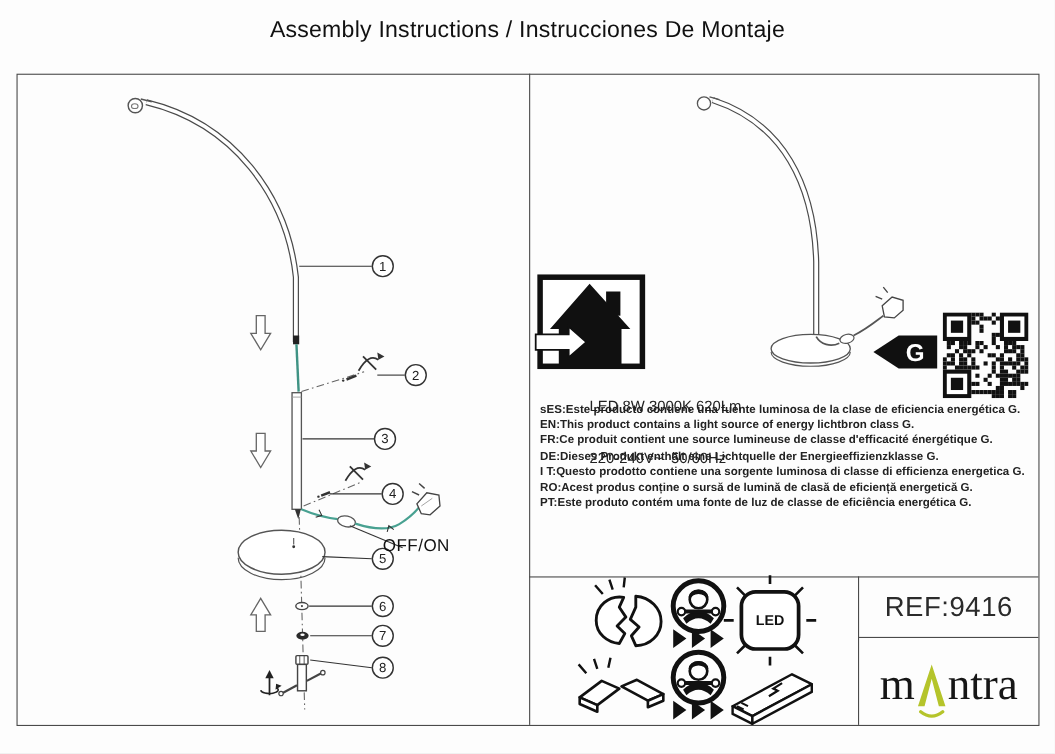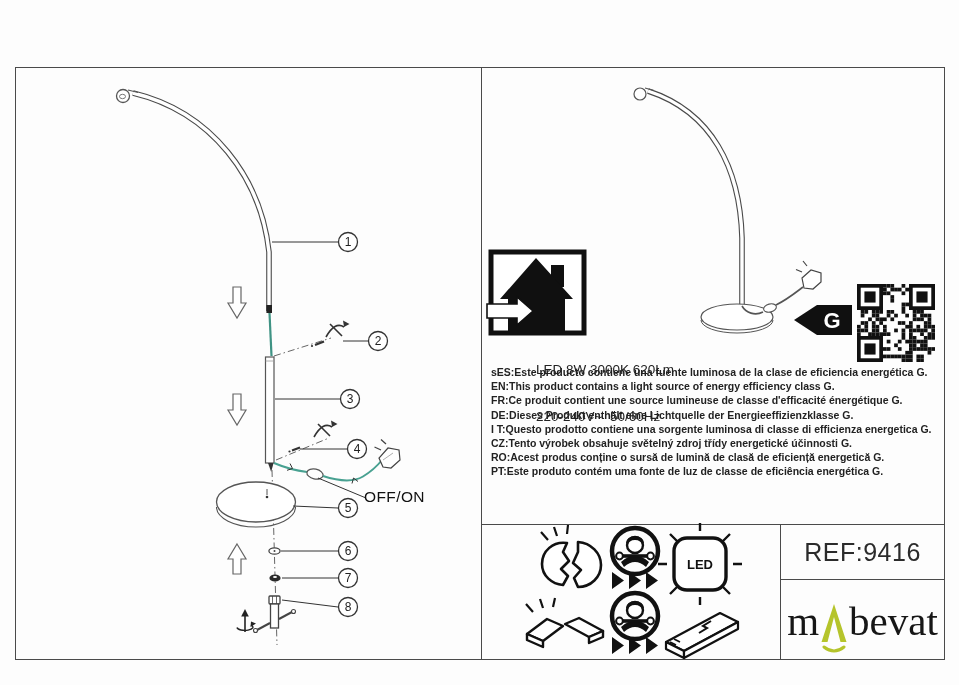--- a/index.html
+++ b/index.html
@@ -12,21 +12,21 @@
   .div-v-main{position:absolute;left:481px;top:67px;height:592px;border-left:1.3px solid #4a4a4a;}
   .div-h-bottom{position:absolute;left:481px;top:524px;width:463px;border-top:1.3px solid #4a4a4a;}
   .div-v-ref{position:absolute;left:780px;top:524px;height:135px;border-left:1.3px solid #4a4a4a;}
   .div-h-ref{position:absolute;left:780px;top:579px;width:164px;border-top:1.3px solid #4a4a4a;}
 
   .specs{position:absolute;left:491px;top:331px;font-size:13.5px;line-height:15.5px;
          white-space:pre;color:#222;margin-left:45px;}
   .langs{position:absolute;left:491px;top:365px;width:452px;font-weight:bold;}
   .langs .lang{font-size:10.5px;line-height:14.2px;white-space:nowrap;color:#222;}
 
-  .offon{position:absolute;left:364px;top:488px;font-size:15.5px;letter-spacing:.4px;color:#111;}
+  .offon{position:absolute;left:348px;top:488px;font-size:15.5px;letter-spacing:.4px;color:#111;}
 
   .ref-box{position:absolute;left:781px;top:525px;width:163px;height:54px;
            display:flex;align-items:center;justify-content:center;
            font-size:25px;letter-spacing:.5px;color:#2b2b2b;text-align:right;}
   .logo-box{position:absolute;left:781px;top:580px;width:163px;height:78px;
             display:flex;align-items:flex-end;justify-content:center;padding-bottom:16px;
             box-sizing:border-box;}
   .logo-box span{font-family:"Liberation Serif",serif;font-size:41px;line-height:1;color:#161616;}
   .logo-caret{margin:0 -1px -13px -1px;}
 
@@ -42,20 +42,21 @@
   .pnum circle{fill:#fff;stroke:#333;stroke-width:1.3;}
   .pnum text{font-size:12px;text-anchor:middle;fill:#222;font-family:"Liberation Sans",sans-serif;}
   svg text{font-family:"Liberation Sans",sans-serif;}
   #qr{position:absolute;left:857px;top:284px;}
 </style>
 </head>
 <body>
 
 <div class="page">
 
+  <div class="title">Assembly Instructions / Instrucciones De Montaje</div>
 
   <div class="outer-border"></div>
   <div class="div-v-main"></div>
   <div class="div-h-bottom"></div>
   <div class="div-v-ref"></div>
   <div class="div-h-ref"></div>
 
   <svg class="overlay" width="959" height="685" viewBox="0 0 959 685">
     <defs>
       <g id="tech">
@@ -412,35 +413,34 @@
       <rect x="7.428571428571429" y="59.42857142857143" width="11.142857142857142" height="11.142857142857142" fill="#111"></rect>
     </svg>
 
   <div class="specs">
     <div>LED 8W 3000K 620Lm</div>
     <div>220-240V~  50/60Hz</div>
   </div>
 
   <div class="langs">
     <div class="lang">sES:Este producto contiene una fuente luminosa de la clase de eficiencia energética G.</div>
-    <div class="lang">EN:This product contains a light source of energy efficiency class G.</div>
+    <div class="lang">EN:This product contains a light source of energy lichtbron class G.</div>
     <div class="lang">FR:Ce produit contient une source lumineuse de classe d'efficacité énergétique G.</div>
     <div class="lang">DE:Dieses Produkt enthält eine Lichtquelle der Energieeffizienzklasse G.</div>
     <div class="lang">I T:Questo prodotto contiene una sorgente luminosa di classe di efficienza energetica G.</div>
-    <div class="lang">CZ:Tento výrobek obsahuje světelný zdroj třídy energetické účinnosti G.</div>
     <div class="lang">RO:Acest produs conține o sursă de lumină de clasă de eficiență energetică G.</div>
     <div class="lang">PT:Este produto contém uma fonte de luz de classe de eficiência energética G.</div>
   </div>
 
   <div class="offon">OFF/ON</div>
 
   <div class="ref-box">REF:9416</div>
 
   <div class="logo-box">
     <span>m</span>
     <svg class="logo-caret" width="32" height="58" viewBox="0 0 32 58">
       <polygon points="16,7 28.5,45 22.5,45 16,20 9.5,45 3.5,45" fill="#b5c42b"></polygon>
       <path d="M6,50 Q16,58 26,50" fill="none" stroke="#b5c42b" stroke-width="3" stroke-linecap="round"></path>
     </svg>
-    <span>bevat</span>
+    <span>ntra</span>
   </div>
 
 </div>
 
 </body></html>

